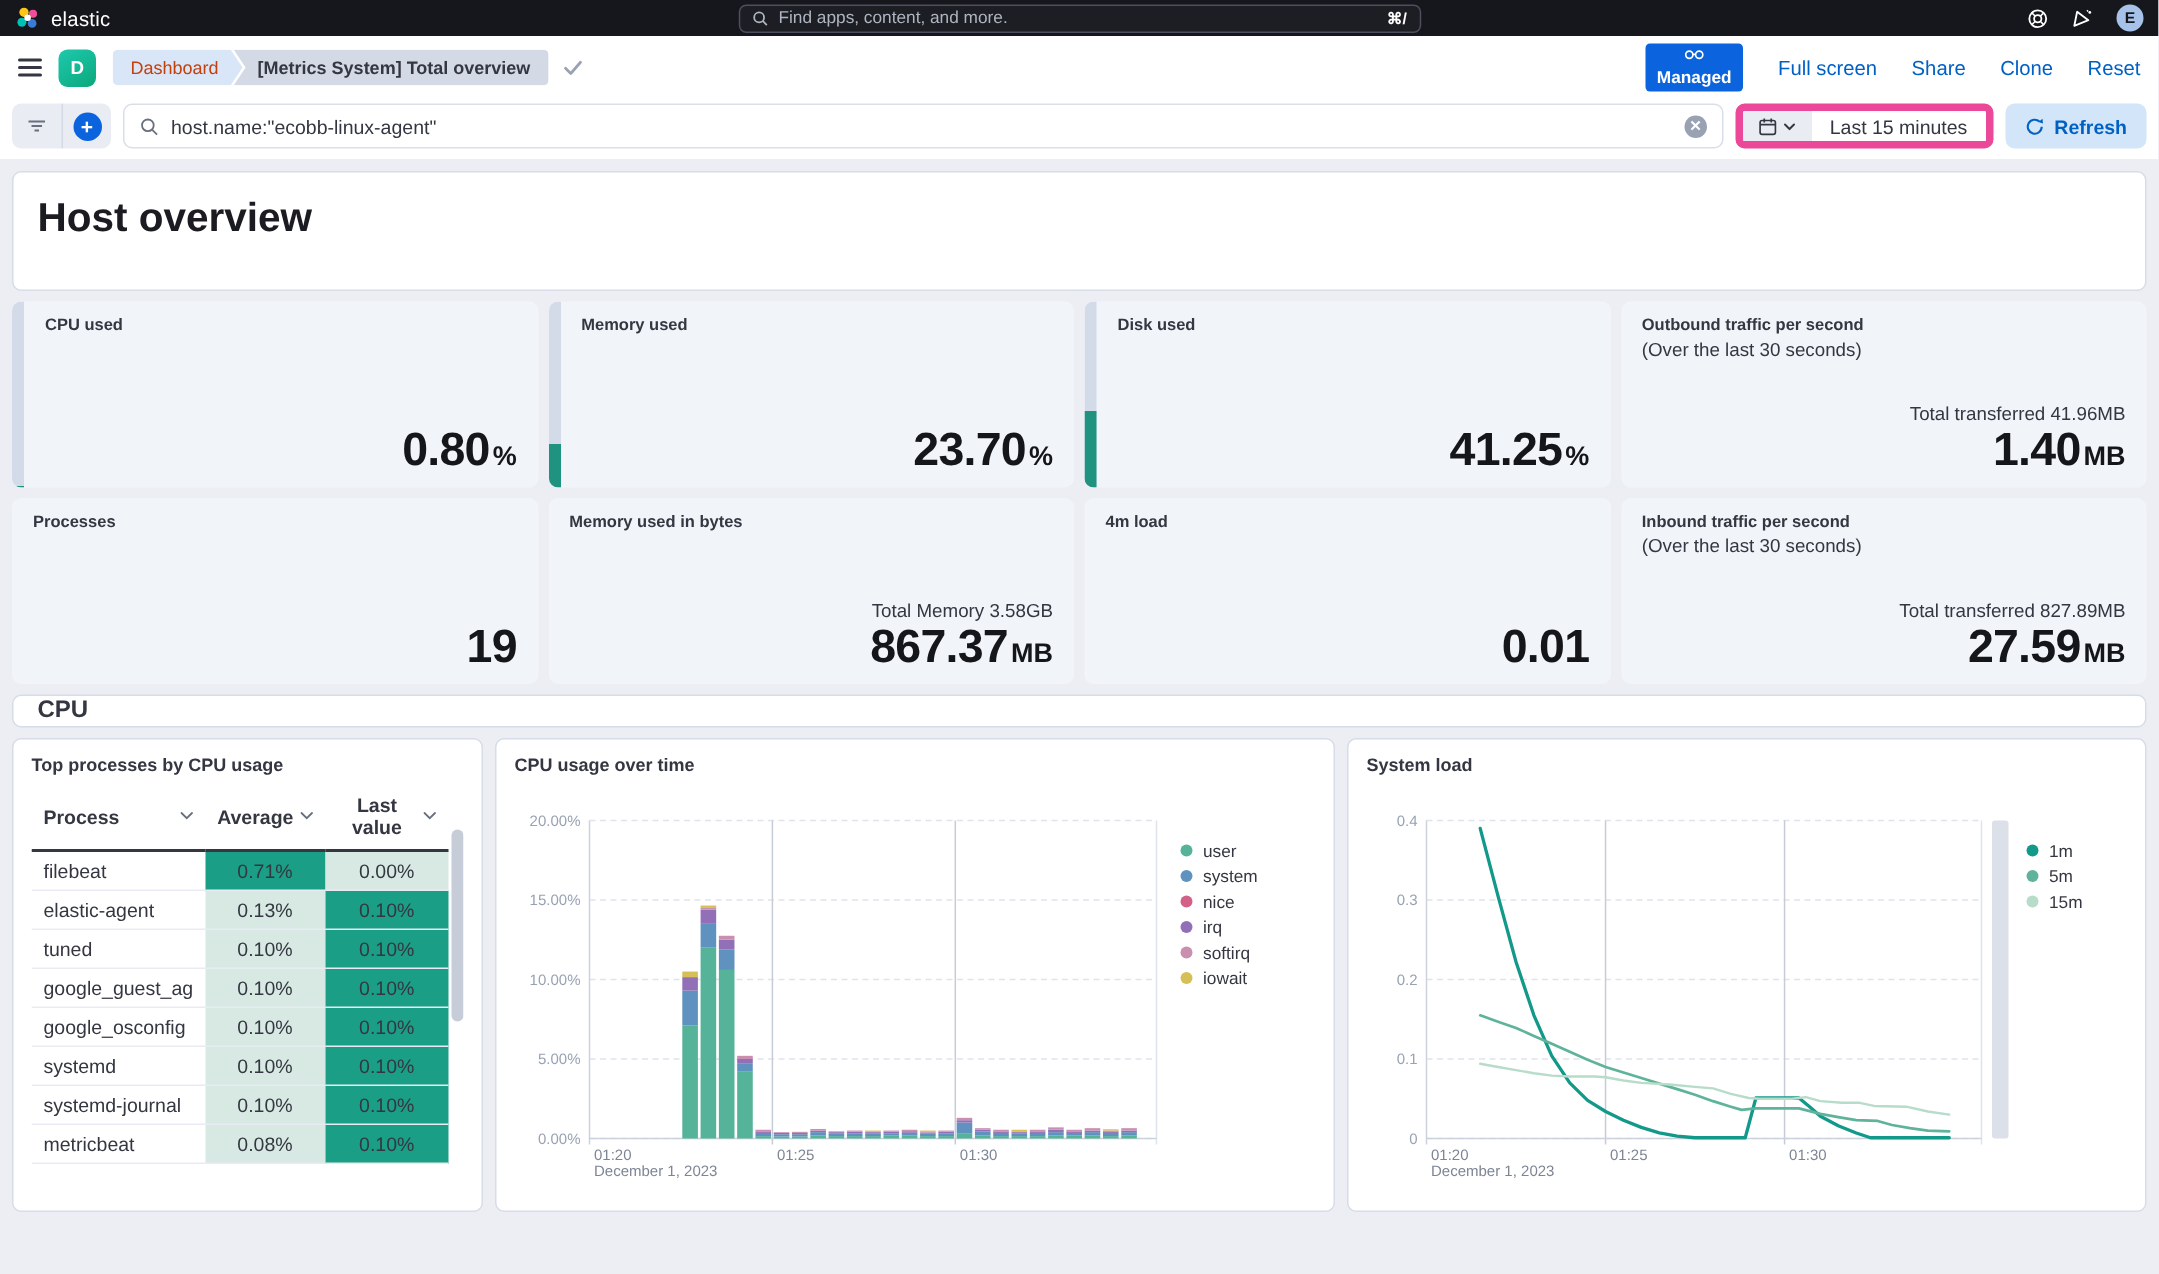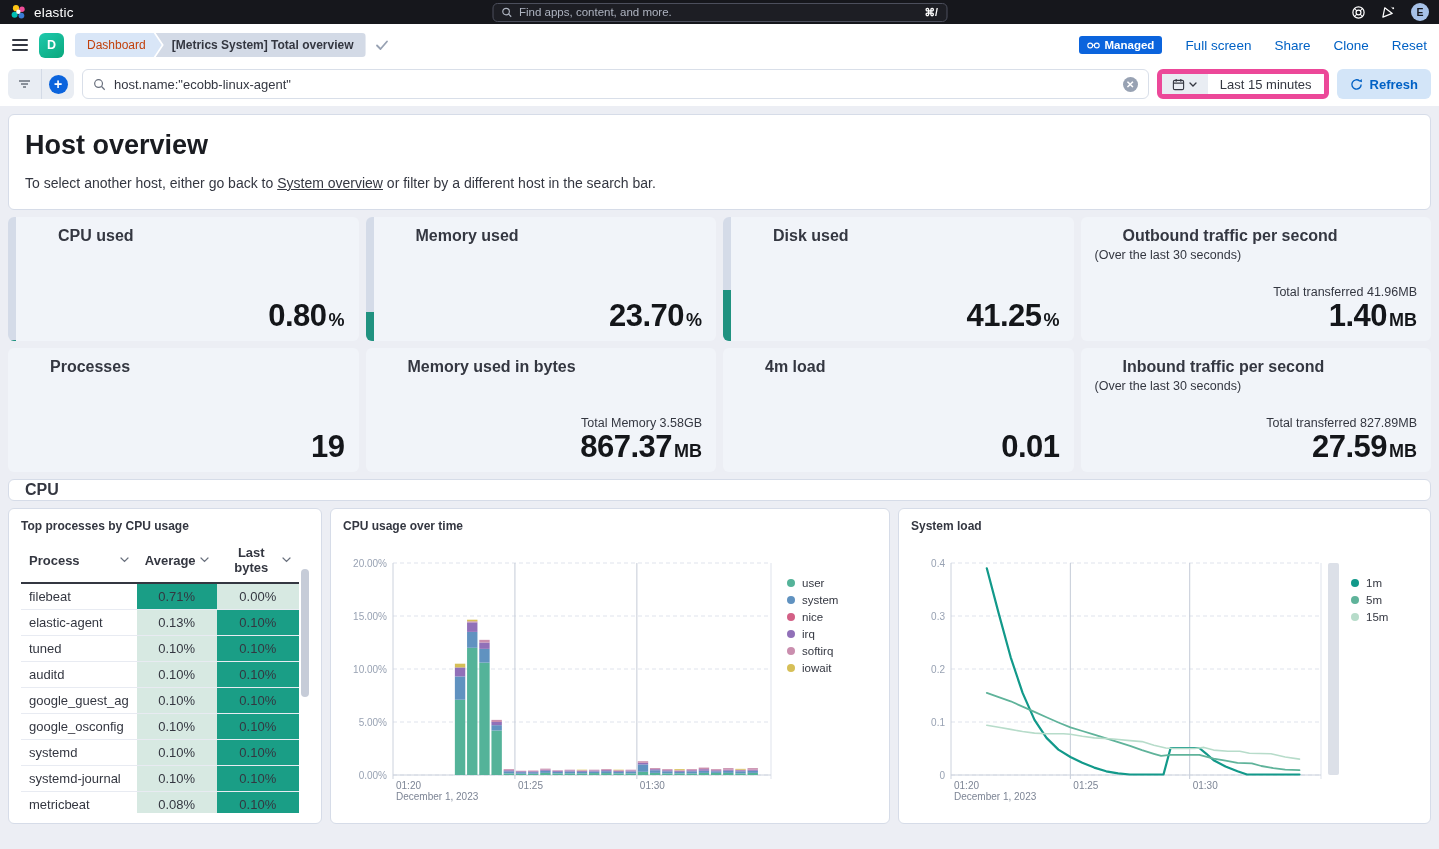--- a/index.html
+++ b/index.html
@@ -27,21 +27,21 @@
     color:#fff; font-size:12.5px; font-weight:700; display:flex; align-items:center; justify-content:center; }
   .crumbs { display:flex; align-items:center; }
   .pill { height:24px; display:flex; align-items:center; font-size:12px; }
   .pill-first { background:#d9e6f7; color:#c2410c; padding:0 16px 0 12px; border-radius:4px 0 0 4px;
     clip-path:polygon(0 0, calc(100% - 8px) 0, 100% 50%, calc(100% - 8px) 100%, 0 100%); }
   .pill-last { background:#d3dae6; color:#343741; font-weight:600; margin-left:-6px; padding:0 12px 0 16px; border-radius:0 4px 4px 0;
     clip-path:polygon(0 0, 100% 0, 100% 100%, 0 100%, 8px 50%); }
   .crumb-check { margin-left:9px; display:flex; align-items:center; }
   .nav-right { margin-left:auto; display:flex; align-items:center; gap:23px; }
   .managed-badge { display:flex; align-items:center; gap:5px; background:#0b64dd; color:#fff; font-size:11.5px; font-weight:600;
-    padding:3px 8px; border-radius:3px; }
+    padding:3px 8px; border-radius:3px;flex-direction:column; }
   .nav-link { color:#0061c5; font-size:13.5px; font-weight:500; cursor:pointer; }
 
   
   .filterbar { height:40px; background:#fff; display:flex; align-items:center; padding:4px 8px 8px; gap:8px; }
   .filter-group { display:flex; background:#e9edf3; border-radius:6px; overflow:hidden; height:30px; }
   .filter-group .fg-btn { width:33px; display:flex; align-items:center; justify-content:center; cursor:pointer; }
   .fg-btn + .fg-btn { border-left:1px solid #d3dae6; }
   .plus-circle { width:19px; height:19px; border-radius:50%; background:#0b64dd; color:#fff; font-size:14px; font-weight:700;
     display:flex; align-items:center; justify-content:center; line-height:1; }
   .query-box { flex:1; height:30px; background:#fff; border:1px solid #d9dfe9; border-radius:6px; display:flex; align-items:center;
@@ -61,21 +61,21 @@
   .host-panel { padding:15px 16px 18px; }
   .host-title { font-size:27px; font-weight:600; color:#1a1c21; margin-bottom:14px; }
   .host-sub { font-size:14px; color:#343741; }
   .host-sub a { color:#343741; text-decoration:underline; cursor:pointer; }
 
   .metric-grid { display:grid; grid-template-columns:repeat(4,1fr); grid-auto-rows:124px; gap:7px; }
   .metric-card { position:relative; background:#f1f4f9; border-radius:6px; padding:10px 14px 10px 14px; display:flex; flex-direction:column; overflow:hidden; }
   .metric-card.has-bar { padding-left:22px; }
   .m-bar-track { position:absolute; left:0; top:0; bottom:0; width:8px; background:#d4dbe8; }
   .m-bar-fill { position:absolute; left:0; bottom:0; width:100%; background:#209280; }
-  .m-title { font-size:16px; font-weight:700; color:#343741;margin-left:28px; }
+  .m-title { font-size:11px; font-weight:700; color:#343741; }
   .m-subtitle { font-size:12.5px; color:#343741; margin-top:3px; }
   .m-context { font-size:12.5px; color:#343741; text-align:right; margin-bottom:1px; }
   .m-spacer { flex:1; }
   .m-row { display:flex; justify-content:flex-end; align-items:baseline; gap:2px; }
   .m-value { font-size:31px; font-weight:700; color:#14161a; letter-spacing:-.5px; line-height:1; }
   .m-unit { font-size:18px; font-weight:700; color:#14161a; }
 
   .section-panel { padding:1px 16px; }
   .section-title { font-size:16px; font-weight:700; color:#343741; }
 
@@ -233,23 +233,20 @@
         </svg>
     </span>
     <span>Refresh</span>
   </button>
 </div>
 
 <div class="content">
 
   <div class="panel host-panel">
     <div class="host-title">Host overview</div>
-    <div class="host-sub">
-      <span>To select another host, either go back to </span><a>System overview</a><span> or filter by a different host in the search bar.</span>
-    </div>
   </div>
 
   <div class="metric-grid">
       <div class="metric-card has-bar">
         <div class="m-bar-track">
           <div class="m-bar-fill" style="height: 0.8%;"></div>
         </div>
         <div class="m-title">CPU used</div>
         <div class="m-spacer"></div>
         <div class="m-row">
@@ -350,21 +347,21 @@
                     <span>Average</span>
                     <span>
                       <svg width="9" height="6" viewBox="0 0 9 6">
                         <polyline points="1,1 4.5,4.5 8,1" fill="none" stroke="#69707d" stroke-width="1.2" stroke-linecap="round"></polyline>
                       </svg>
                     </span>
                   </span>
                 </th>
                 <th class="num">
                   <span class="th-inner">
-                    <span>Last bytes</span>
+                    <span>Last value</span>
                     <span>
                       <svg width="9" height="6" viewBox="0 0 9 6">
                         <polyline points="1,1 4.5,4.5 8,1" fill="none" stroke="#69707d" stroke-width="1.2" stroke-linecap="round"></polyline>
                       </svg>
                     </span>
                   </span>
                 </th>
               </tr>
             </thead>
           <tbody>
@@ -373,25 +370,20 @@
                 <td class="num cell-dark">0.71%</td>
                 <td class="num cell-light">0.00%</td>
               </tr>
               <tr>
                 <td>elastic-agent</td>
                 <td class="num cell-light">0.13%</td>
                 <td class="num cell-dark">0.10%</td>
               </tr>
               <tr>
                 <td>tuned</td>
-                <td class="num cell-light">0.10%</td>
-                <td class="num cell-dark">0.10%</td>
-              </tr>
-              <tr>
-                <td>auditd</td>
                 <td class="num cell-light">0.10%</td>
                 <td class="num cell-dark">0.10%</td>
               </tr>
               <tr>
                 <td>google_guest_ag</td>
                 <td class="num cell-light">0.10%</td>
                 <td class="num cell-dark">0.10%</td>
               </tr>
               <tr>
                 <td>google_osconfig</td>

